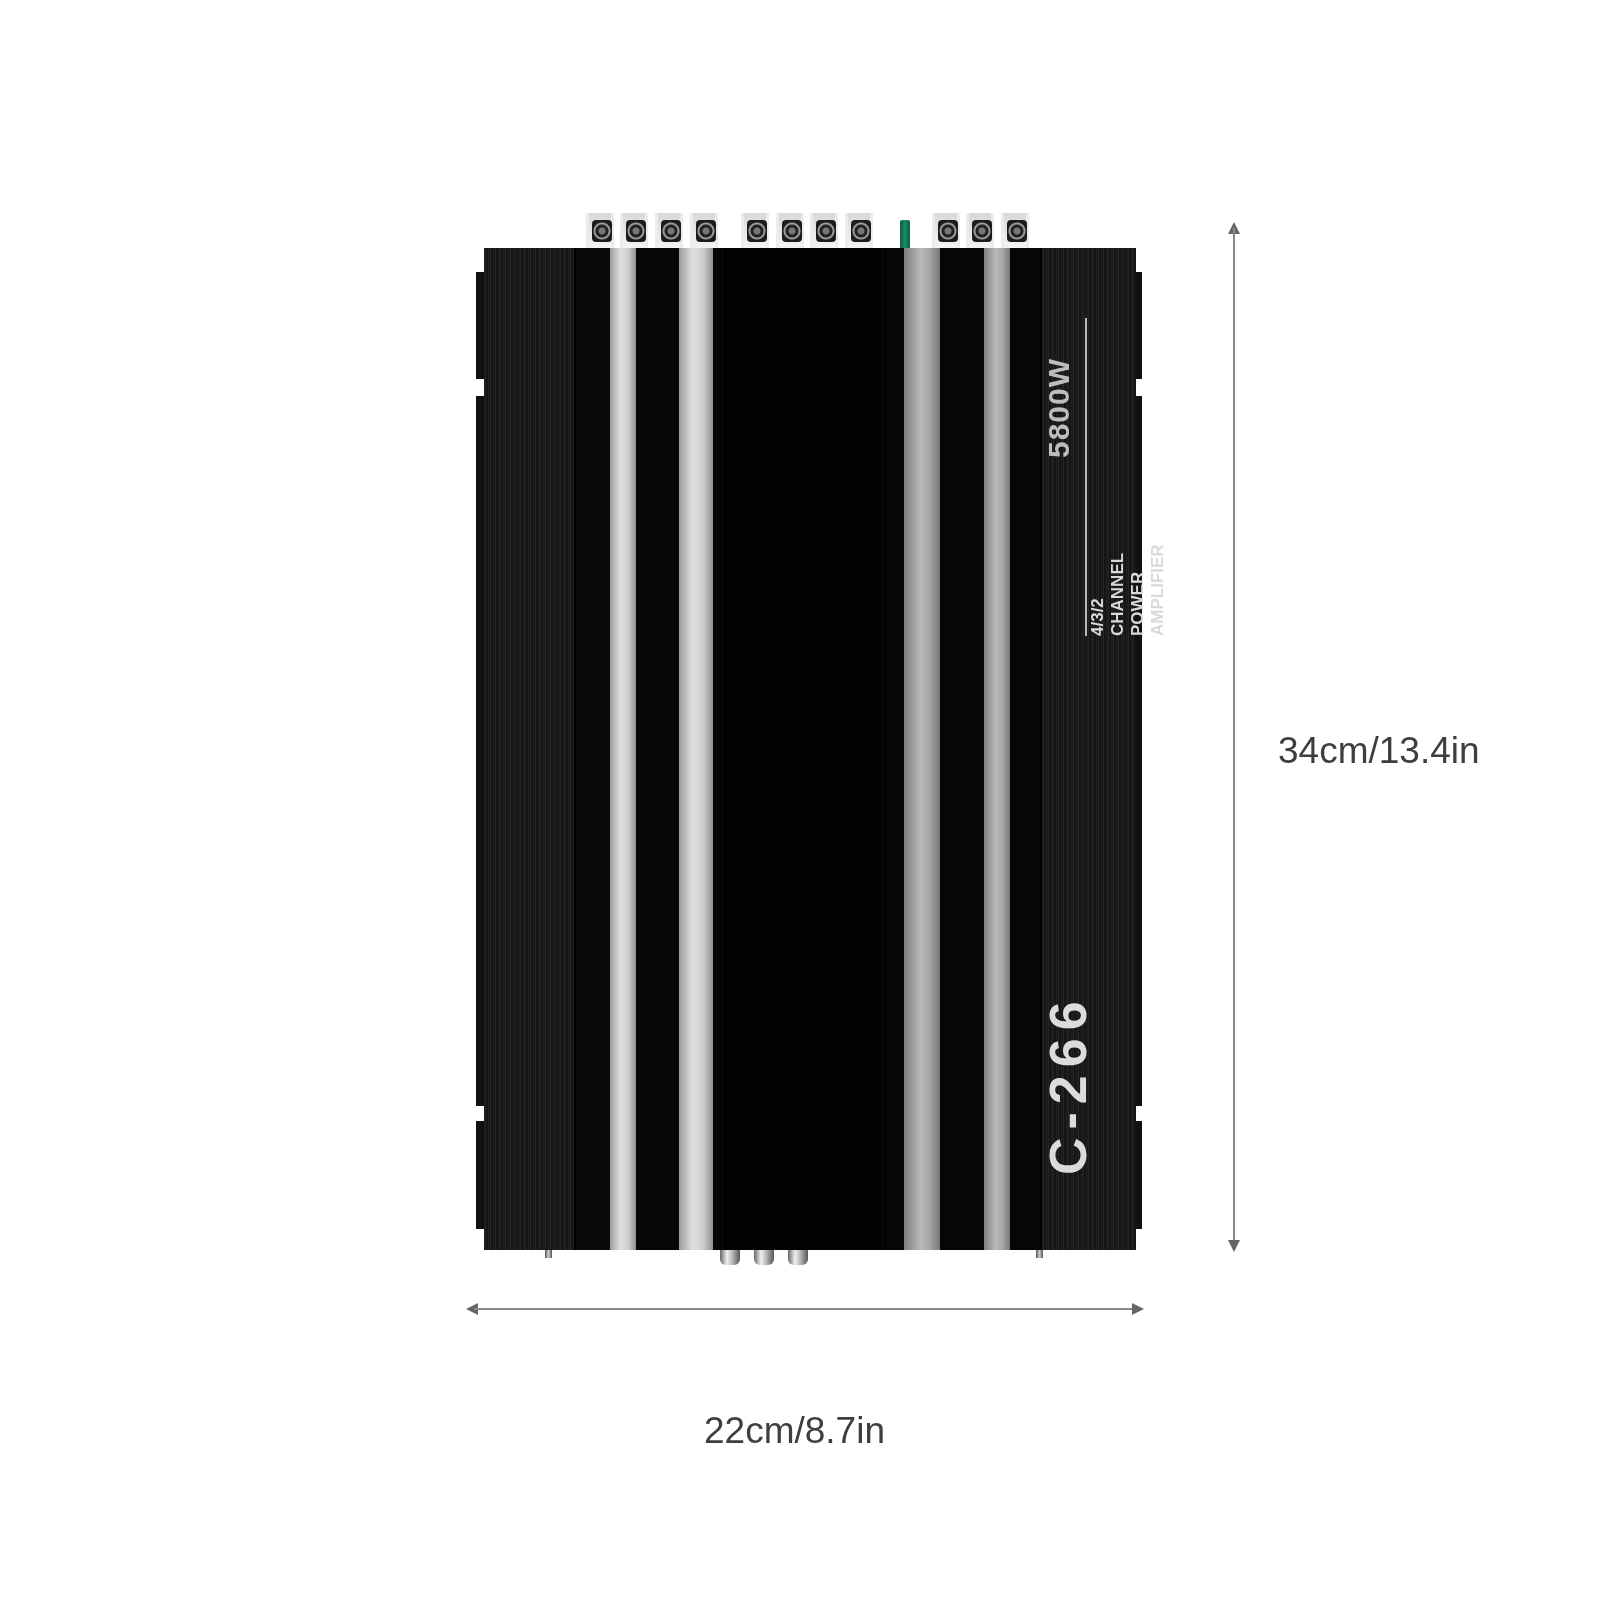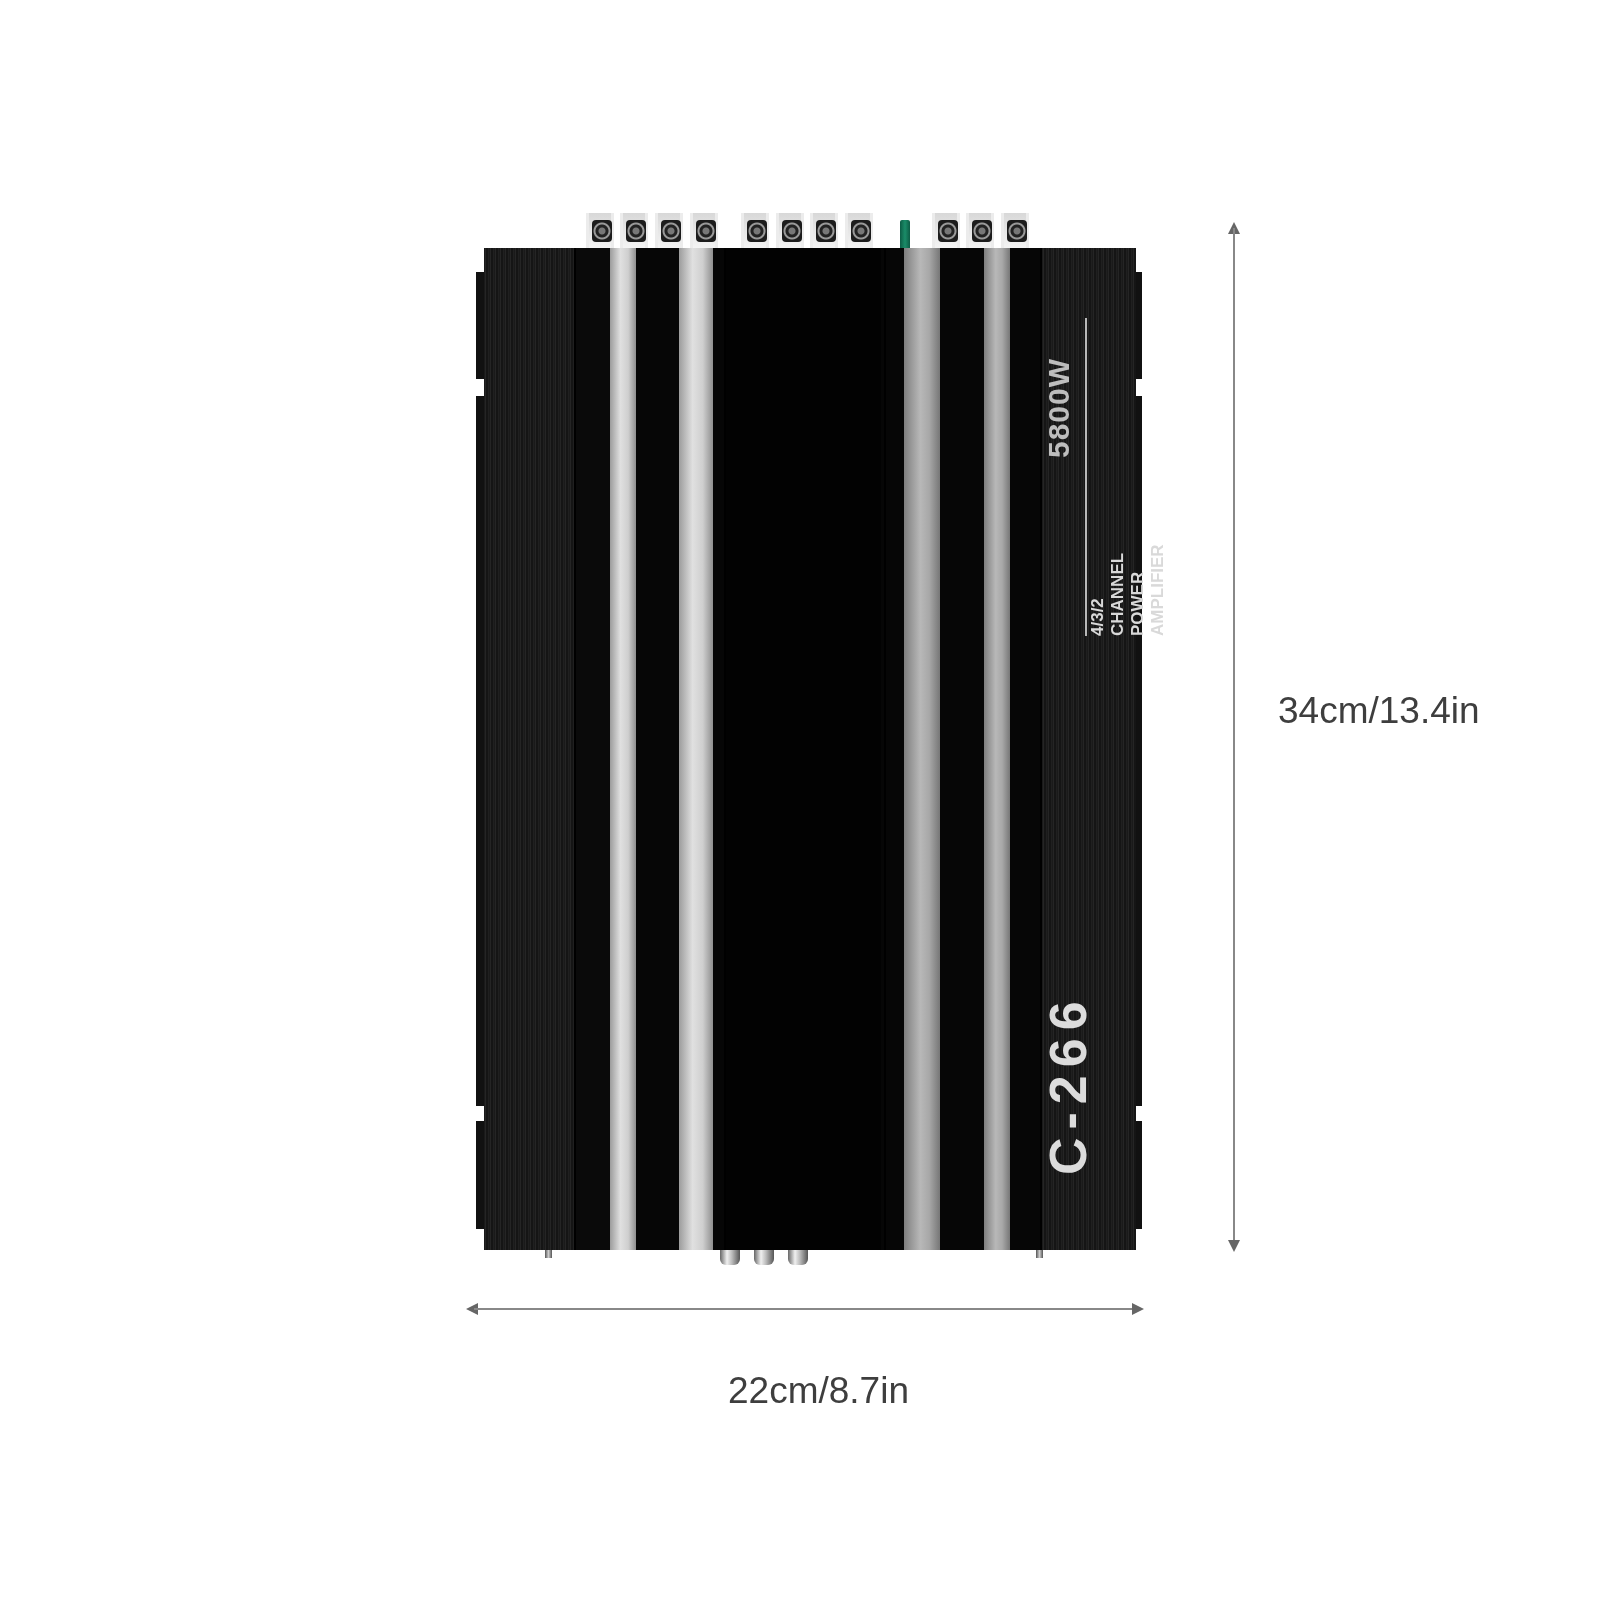--- a/index.html
+++ b/index.html
@@ -27,21 +27,21 @@
   .rca { position: absolute; top: 1250px; width: 20px; height: 15px; background: linear-gradient(90deg,#666,#f0f0f0 35%,#bbb 60%,#555); border-radius: 0 0 6px 6px; }
   .foot { position: absolute; top: 1250px; width: 7px; height: 8px; background: linear-gradient(90deg,#555,#ccc,#555); }
 
   
   .dim-v-line { position: absolute; left: 1233px; top: 228px; width: 2px; height: 1012px; background: #888; }
   .arrow-up { position: absolute; left: 1228px; top: 222px; width: 0; height: 0; border-left: 6px solid transparent; border-right: 6px solid transparent; border-bottom: 12px solid #666; }
   .arrow-down { position: absolute; left: 1228px; top: 1240px; width: 0; height: 0; border-left: 6px solid transparent; border-right: 6px solid transparent; border-top: 12px solid #666; }
   .dim-h-line { position: absolute; left: 474px; top: 1308px; width: 660px; height: 2px; background: #888; }
   .arrow-left { position: absolute; left: 466px; top: 1303px; width: 0; height: 0; border-top: 6px solid transparent; border-bottom: 6px solid transparent; border-right: 12px solid #666; }
   .arrow-right { position: absolute; left: 1132px; top: 1303px; width: 0; height: 0; border-top: 6px solid transparent; border-bottom: 6px solid transparent; border-left: 12px solid #666; }
-  .dim-text { position: absolute; color: #3e3e3e; font-size: 37px; white-space: nowrap; }
+  .dim-text { position: absolute; color: #3e3e3e; font-size: 37px; white-space: nowrap; margin-top: 40px; }
 </style>
 </head>
 <body>
 
 <div>
   <div class="terminal" style="left:586px">
       <div class="screw"></div>
     </div>
   <div class="terminal" style="left:620px">
       <div class="screw"></div>
@@ -120,13 +120,13 @@
 <div class="foot" style="left:1036px"></div>
 
 <div class="arrow-up"></div>
 <div class="dim-v-line"></div>
 <div class="arrow-down"></div>
 <div class="dim-text" style="left:1278px;top:690px">34cm/13.4in</div>
 
 <div class="arrow-left"></div>
 <div class="dim-h-line"></div>
 <div class="arrow-right"></div>
-<div class="dim-text" style="left:728px;top:1370px">22cm/8.7in</div>
+<div class="dim-text" style="left:704px;top:1370px">22cm/8.7in</div>
 
 </body></html>

